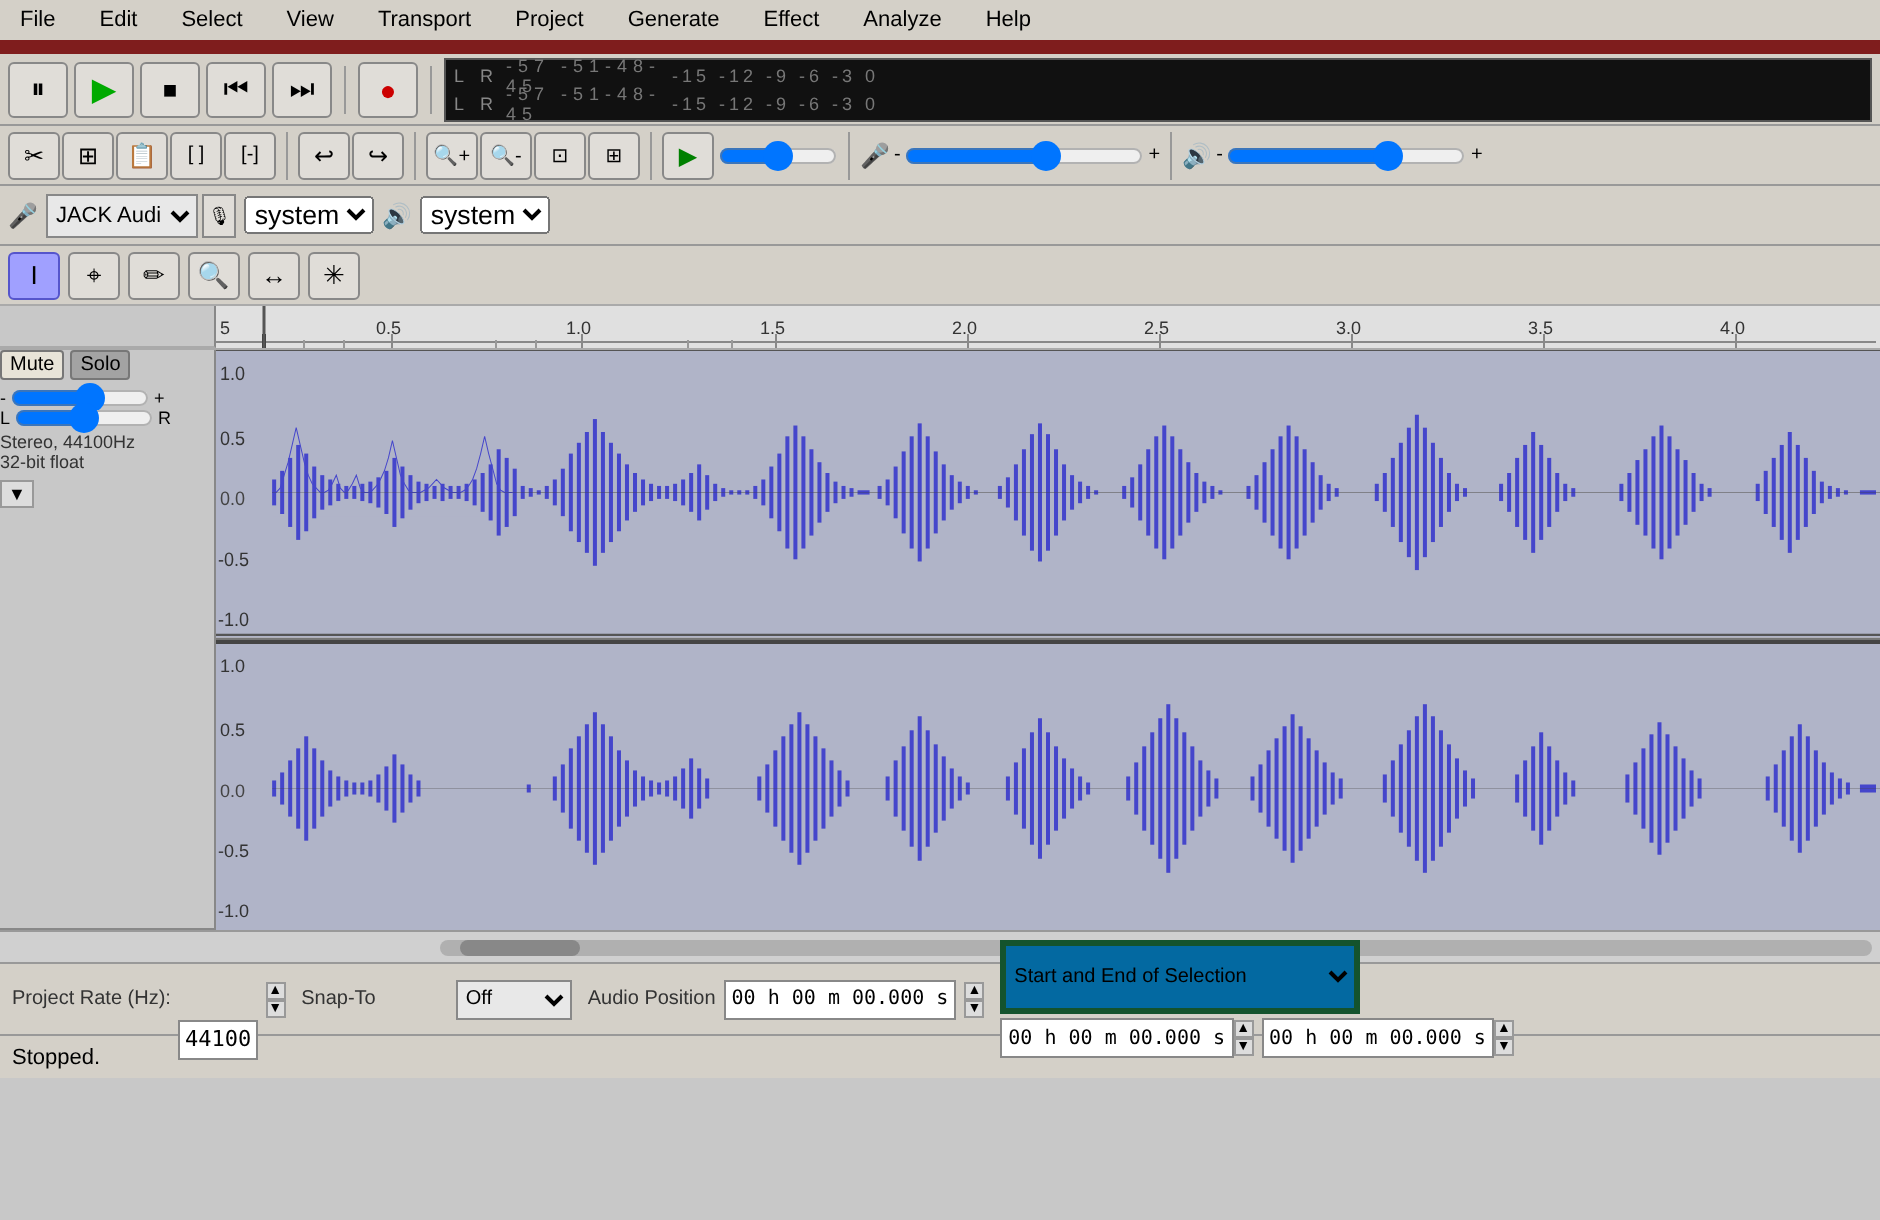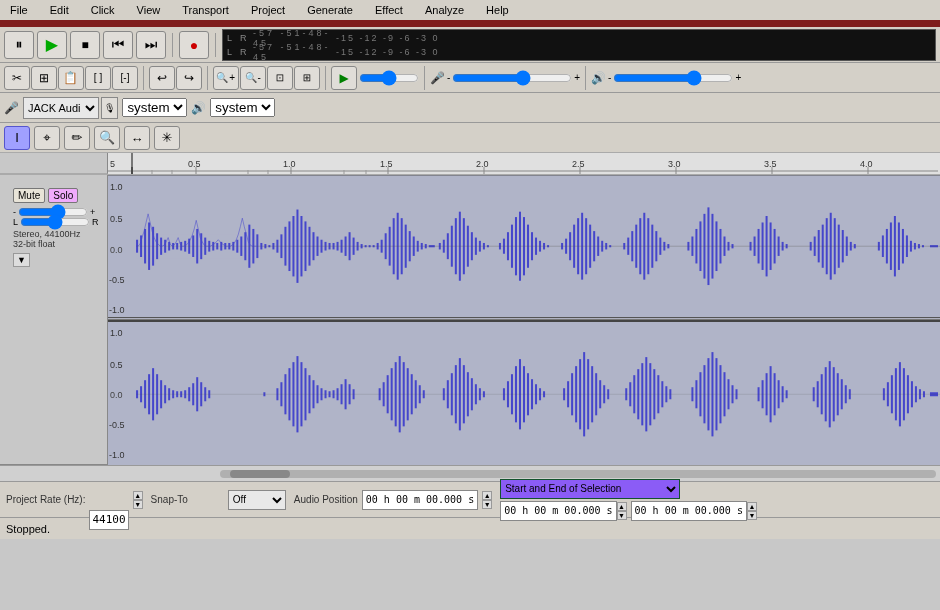--- a/index.html
+++ b/index.html
@@ -27,24 +27,24 @@
     .dev-select select { font-size: 11px; height: 22px; background: #e8e8e8; border: 1px solid #888; }
 
     
     #toolsbar { display: flex; align-items: center; background: #d4d0c8; border-bottom: 1px solid #aaa; padding: 2px 4px; gap: 4px; height: 30px; }
     .tool-btn { width: 26px; height: 24px; background: #e0ddd8; border: 1px solid #888; border-radius: 3px; cursor: pointer; display: flex; align-items: center; justify-content: center; font-size: 13px; }
     .tool-btn.active { background: #a0a0ff; border-color: #5555cc; }
 
     
     #main { display: flex; height: 290px; background: #b8b8b8; }
     #track-controls { width: 108px; background: #c8c8c8; border-right: 1px solid #888; display: flex; flex-direction: column; }
-    .track-ctrl { flex: 1; border-bottom: 1px solid #888; padding: 13px; }
+    .track-ctrl { flex: 1; border-bottom: 1px solid #888; padding: 0; }
     .track-btn-row { display: flex; gap: 3px; margin-bottom: 4px; }
     .track-mute { background: #e8e4d8; border: 1px solid #777; border-radius: 2px; font-size: 10px; padding: 1px 4px; cursor: pointer; }
-    .track-solo { background: #f0abfc; border: 1px solid #777; border-radius: 2px; font-size: 10px; padding: 1px 4px; cursor: pointer; }
+    .track-solo { background: #a3a3a3; border: 1px solid #777; border-radius: 2px; font-size: 10px; padding: 1px 4px; cursor: pointer; }
     .gain-row { display: flex; align-items: center; gap: 2px; font-size: 9px; }
     .gain-slider { width: 70px; height: 10px; }
     .pan-row { display: flex; align-items: center; gap: 2px; font-size: 9px; }
     .pan-slider { width: 70px; height: 10px; }
     .track-info { font-size: 9px; color: #333; margin-top: 2px; }
 
     
     #waveform-area { flex: 1; display: flex; flex-direction: column; overflow: hidden; }
     .waveform-track { flex: 1; background: #b0b0b8; border-bottom: 1px solid #777; position: relative; overflow: hidden; }
 
@@ -55,32 +55,32 @@
 
     
     #statusbar { display: flex; align-items: center; background: #d4d0c8; border-top: 1px solid #999; padding: 1px 6px; height: 22px; font-size: 11px; }
 
     
     #bottombar { display: flex; align-items: center; background: #d4d0c8; border-top: 1px solid #999; padding: 3px 6px; height: 36px; gap: 8px; }
     .bottom-section { display: flex; align-items: center; gap: 4px; }
     .bottom-label { font-size: 10px; color: #333; white-space: nowrap; }
     .bottom-select { height: 20px; font-size: 10px; background: #e8e8e8; border: 1px solid #888; margin-left: 36px; }
     .time-spin-btn { width: 10px; height: 9px; background: #ddd; border: 1px solid #999; font-size: 7px; display: flex; align-items: center; justify-content: center; cursor: pointer; line-height: 1; }
-    .selection-select { height: 20px; font-size: 10px; background: #8b5cf6; border: 1px solid #14532d; width: 180px; }
+    .selection-select { height: 37px; font-size: 10px; background: #0369a1; border: 3px solid #14532d; width: 180px; }
 
     
     svg.wave { width: 100%; height: 100%; }
   </style>
 </head>
 <body>
 
 <div id="menubar">
   <span class="menu-item">File</span>
   <span class="menu-item">Edit</span>
-  <span class="menu-item">Click</span>
+  <span class="menu-item">Select</span>
   <span class="menu-item">View</span>
   <span class="menu-item">Transport</span>
   <span class="menu-item">Project</span>
   <span class="menu-item">Generate</span>
   <span class="menu-item">Effect</span>
   <span class="menu-item">Analyze</span>
   <span class="menu-item">Help</span>
 </div>
 
 <div id="toolbar1">

